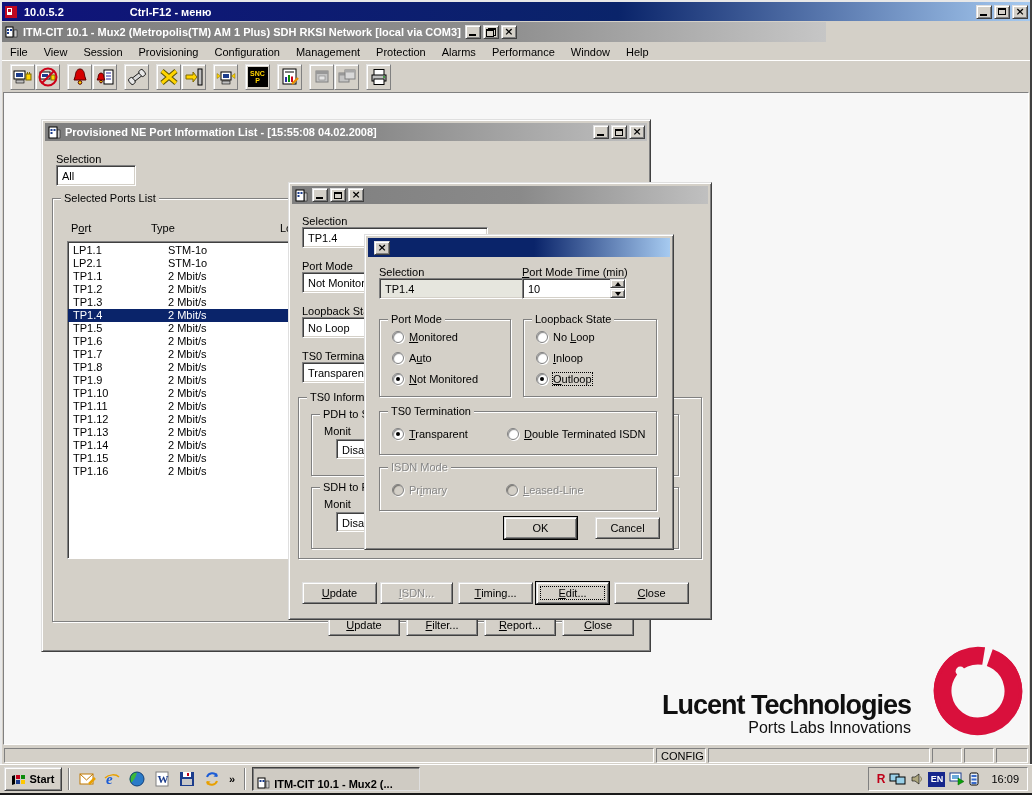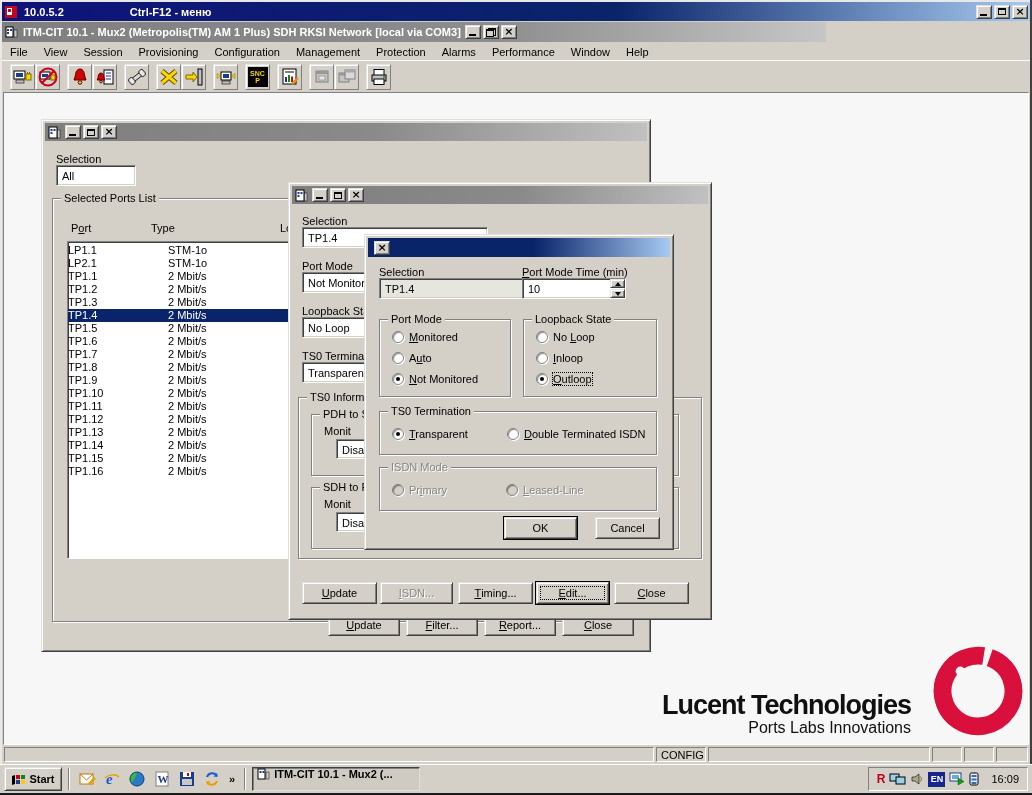--- a/index.html
+++ b/index.html
@@ -75,42 +75,42 @@
   
   .mdi { position:absolute; left:3px; top:92px; width:1026px; height:653px; background:#F7F7F7;
          border:1px solid; border-color:#808080 #fff #fff #808080; overflow:hidden; }
 
   
   .winA { left:37px; top:26px; width:610px; height:533px; }
   .listbox { position:absolute; left:14px; top:42px; width:552px; height:318px; background:#fff;
              border:1px solid; border-color:#808080 #fff #fff #808080;
              box-shadow: inset 1px 1px 0 #404040; overflow:hidden; padding-top:2px; }
   .lrow { display:flex; height:13px; line-height:13px; white-space:nowrap; }
-  .lrow .c1 { width:94px; }
+  .lrow .c1 { width:94px; padding-left:5px; }
   .lrow .c2 { width:129px;margin-left:6px; }
   .lrow .c3 { flex:1; }
   .lrow.selected { background:#0A246A; color:#fff; }
 
   
   .lucent { position:absolute; left:635px; top:598px; width:272px; text-align:right; color:#101010; }
   .lucent .l1 { font-size:27px; font-weight:bold; letter-spacing:-1px; line-height:28px; }
   .lucent .l2 { font-size:16px; line-height:18px; }
   .ring { position:absolute; left:920px; top:546px; width:108px; height:104px; }
 
   
   .statusbar { position:absolute; left:2px; top:746px; width:1028px; height:18px; background:#D4D0C8;
-               display:flex; gap:2px; padding:1px 2px; }
+               display:flex; align-items:center; gap:2px; padding:1px 2px; }
   .scell { height:15px; border:1px solid; border-color:#808080 #fff #fff #808080; padding:1px 4px; white-space:nowrap; }
   .taskbar { position:absolute; left:0; top:764px; width:1032px; height:31px; background:#D4D0C8;
              border-top:1px solid #fff; border-bottom:2px solid #1a1a1a; display:flex; align-items:center; padding:0 4px; gap:4px; }
   .startbtn { width:58px; height:24px; font-weight:bold; position:static; display:flex; gap:3px; align-items:center; justify-content:center; }
   .qicon { width:21px; height:21px; display:flex; align-items:center; justify-content:center; }
   .tsep { width:2px; height:22px; border-left:1px solid #808080; border-right:1px solid #fff; margin:0 2px; }
   .taskbtn { width:168px; height:24px; background:#cfcbc3; border:1px solid; border-color:#404040 #dfdfdf #dfdfdf #404040;
-             box-shadow: inset 1px 1px 0 #808080; display:flex; align-items:flex-start; gap:4px; padding:0 4px;
+             box-shadow: inset 1px 1px 0 #808080; display:flex; align-items:flex-end; gap:4px; padding:0 4px;
              font-weight:bold; white-space:nowrap; overflow:hidden; }
   .tray { margin-left:auto; height:24px; border:1px solid; border-color:#808080 #fff #fff #808080;
           display:flex; align-items:center; gap:4px; padding:0 8px; }
   .enbox { width:17px; height:15px; background:#16268c; color:#fff; font-size:9px; font-weight:bold;
            display:flex; align-items:center; justify-content:center; }
   .traytime { margin-left:8px; }
 </style>
 </head>
 <body>
 
@@ -301,20 +301,21 @@
 
     <div class="winframe winA">
       <div class="tbar inactive">
         <svg width="14" height="14">
             <rect x="2" y="2" width="8" height="11" fill="#fff" stroke="#000"></rect>
             <rect x="3.5" y="4" width="2" height="2" fill="#1b3c8c"></rect>
             <rect x="6.5" y="4" width="2" height="2" fill="#1b3c8c"></rect>
             <rect x="3.5" y="7" width="2" height="2" fill="#1b3c8c"></rect>
             <rect x="10.5" y="5" width="2.5" height="8" fill="#c8c8c8" stroke="#000" stroke-width="0.5"></rect>
           </svg>
+        <span class="ttl">Provisioned NE Port Information List - [15:55:08 04.02.2008]</span>
         <span class="wbtns">
           <span class="wbtn">
               <span class="gmin"></span>
             </span>
           <span class="wbtn">
               <span class="gmax"></span>
             </span>
           <span class="wbtn">
               <span class="gx">×</span>
             </span>

